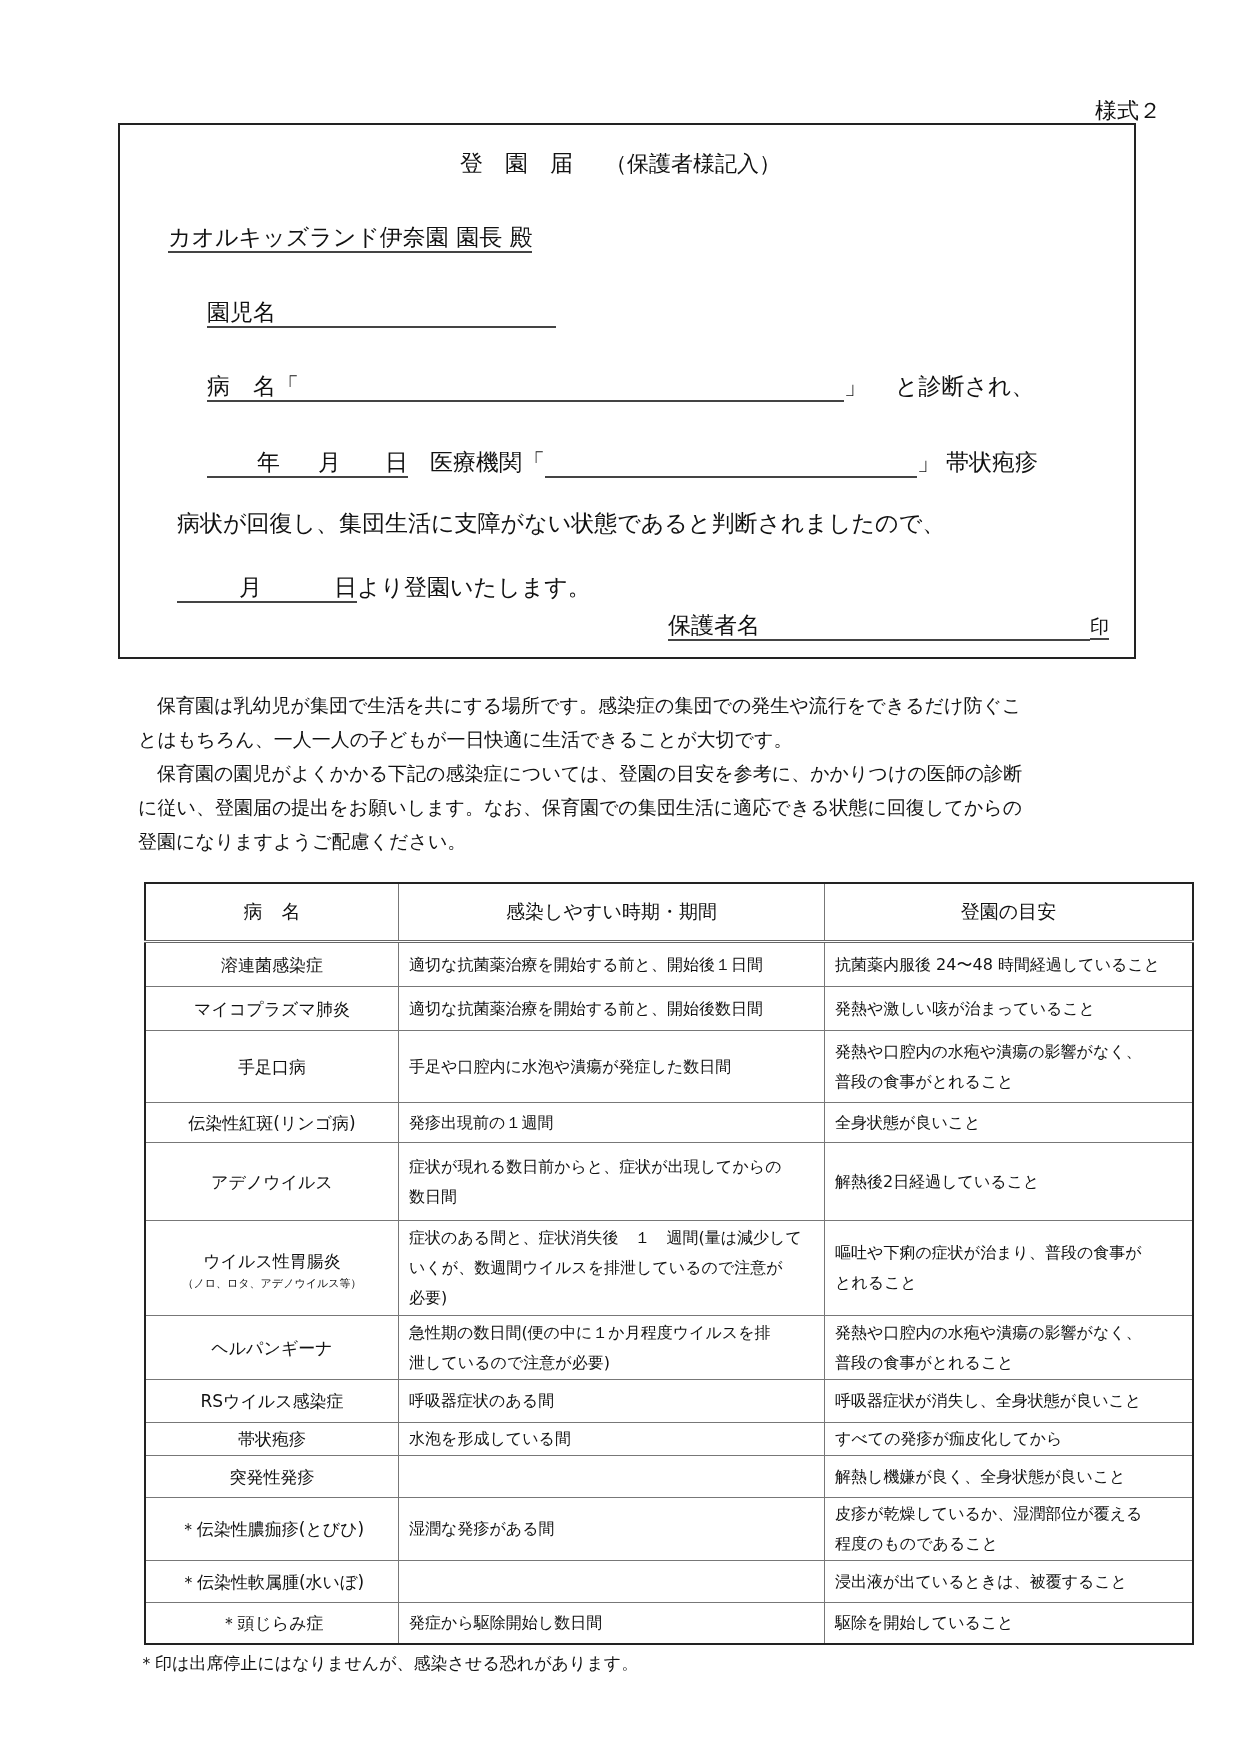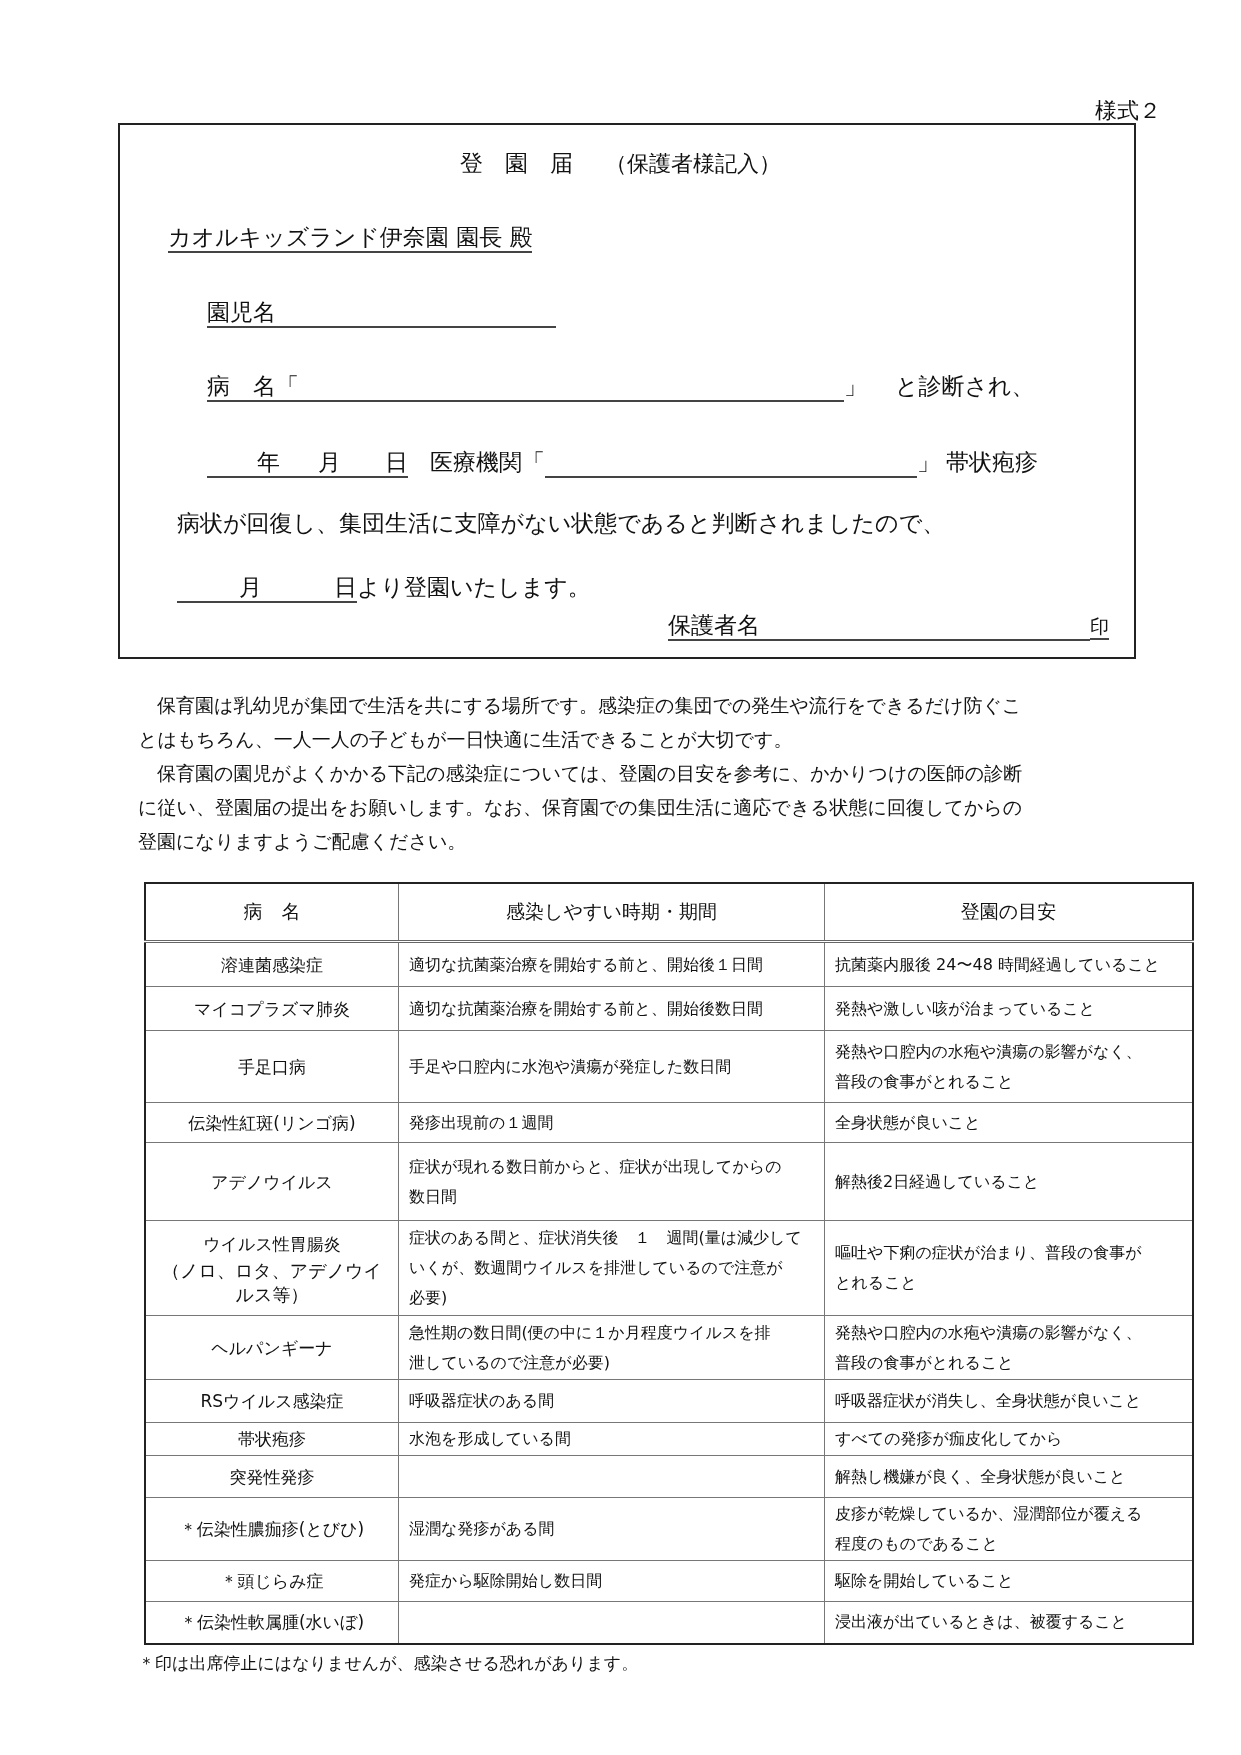--- a/index.html
+++ b/index.html
@@ -19,21 +19,21 @@
   table.diseases { position: absolute; left: 144px; top: 882px; width: 1050px;
                    border-collapse: collapse; font-size: 16px; }
   table.diseases td, table.diseases th { border: 1px solid #777; padding: 0 10px; vertical-align: middle; }
   table.diseases { border: 2px solid #222; }
   table.diseases th { font-weight: normal; font-size: 19px; text-align: center; height: 56px;
                       border-bottom: 3px double #666; }
   td.c1 { text-align: center; width: 232px; font-size: 17px; }
   td.c2 { width: 405px; text-align: left; }
   td.c3 { text-align: left; }
   .cell-line { display: block; line-height: 30px; }
-  .sub { font-size: 18px; display: block; }
+  .sub { font-size: 11px; display: block; }
   .footnote { left: 138px; top: 1652px; font-size: 17px; }
 </style>
 </head>
 <body>
 
 <div class="abs form-id">様式２</div>
 
 <div class="box"></div>
 
 <div class="abs title">
@@ -206,38 +206,38 @@
           <span class="cell-line">＊伝染性膿痂疹(とびひ)</span>
         </td>
         <td class="c2">
           <span class="cell-line">湿潤な発疹がある間</span>
         </td>
         <td class="c3">
           <span class="cell-line">皮疹が乾燥しているか、湿潤部位が覆える</span>
           <span class="cell-line">程度のものであること</span>
         </td>
       </tr>
+      <tr style="height: 42px;">
+        <td class="c1">
+          <span class="cell-line">＊伝染性軟属腫(水いぼ)</span>
+        </td>
+        <td class="c2">
+          <span class="cell-line"></span>
+        </td>
+        <td class="c3">
+          <span class="cell-line">浸出液が出ているときは、被覆すること</span>
+        </td>
+      </tr>
       <tr style="height: 41px;">
         <td class="c1">
           <span class="cell-line">＊頭じらみ症</span>
         </td>
         <td class="c2">
           <span class="cell-line">発症から駆除開始し数日間</span>
         </td>
         <td class="c3">
           <span class="cell-line">駆除を開始していること</span>
-        </td>
-      </tr>
-      <tr style="height: 42px;">
-        <td class="c1">
-          <span class="cell-line">＊伝染性軟属腫(水いぼ)</span>
-        </td>
-        <td class="c2">
-          <span class="cell-line"></span>
-        </td>
-        <td class="c3">
-          <span class="cell-line">浸出液が出ているときは、被覆すること</span>
         </td>
       </tr>
     </tbody>
 </table>
 
 <div class="abs footnote">＊印は出席停止にはなりませんが、感染させる恐れがあります。</div>
 
 </body></html>

